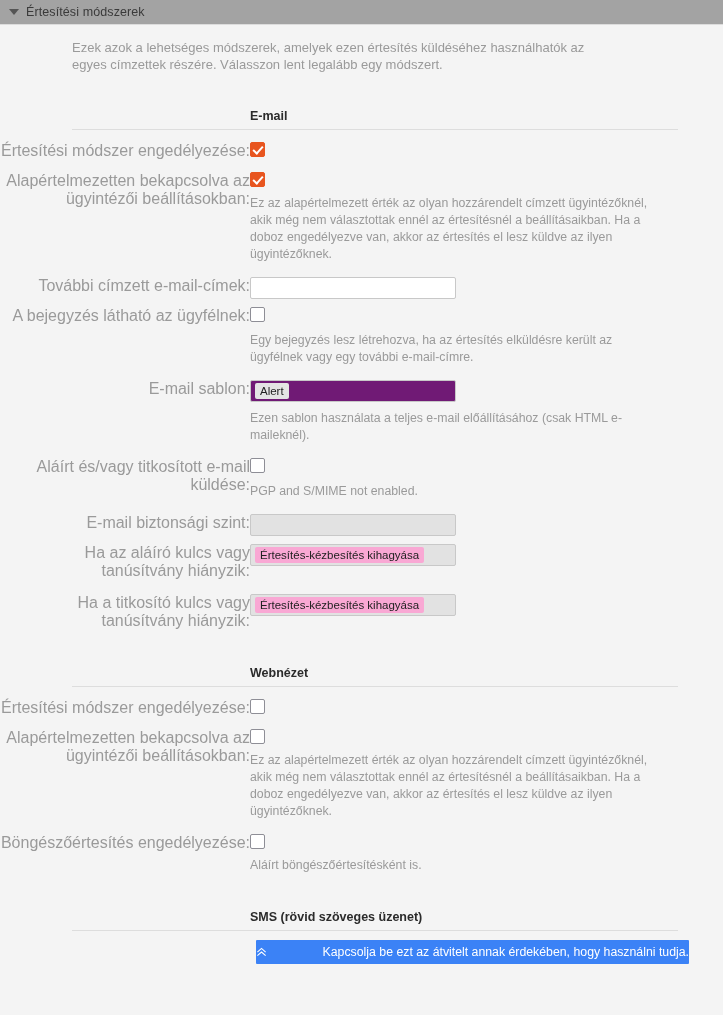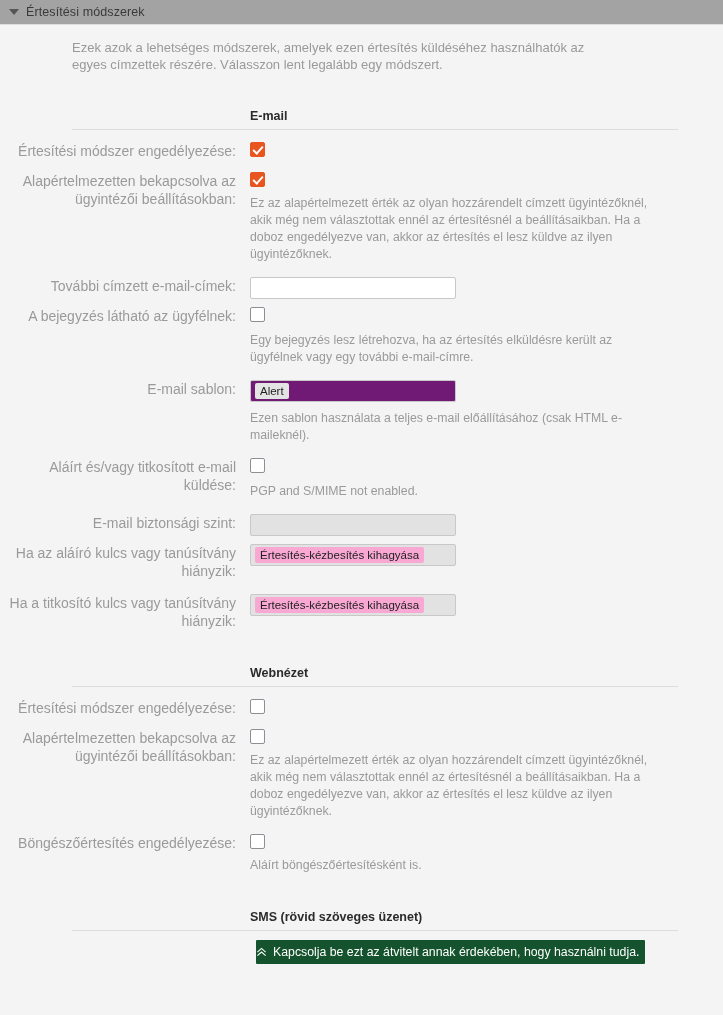--- a/index.html
+++ b/index.html
@@ -59,23 +59,22 @@
   
   .row {
     display: flex;
     align-items: flex-start;
     padding: 0;
   }
   .lbl {
     width: 250px;
     min-width: 250px;
     text-align: right;
-    padding-right: 14px;
     color: #9a9a9a;
-    font-size: 14px;
+    font-size: 16px;
     line-height: 18px;
   }
   .fld {
     flex: 1 1 auto;
     padding-right: 35px;
   }
 
   
   .section {
     margin-top: 16px;
@@ -185,31 +184,31 @@
     max-width: 400px;
   }
 
   
   .banner-wrap {
     padding-left: 256px;
     padding-right: 78px;
     margin-top: 9px;
   }
   .banner {
-    background: #14532d;
+    background: #3b82f6;
     color: #ffffff;
     font-size: 12.3px;
     height: 24px;
     display: flex;
     align-items: center;
-    justify-content: flex-start;
+    justify-content: space-between;
     gap: 6px;
     border-radius: 1px;
     cursor: pointer;
-    width: 389px;
+    width: 433px;
   }
   .banner .chev { display: inline-flex; align-items: center; }
   .sp8 { height: 8px; }
   .sp10 { height: 10px; }
   .sp12 { height: 12px; }
   .sp14 { height: 14px; }
 </style>
 </head>
 <body>
 

